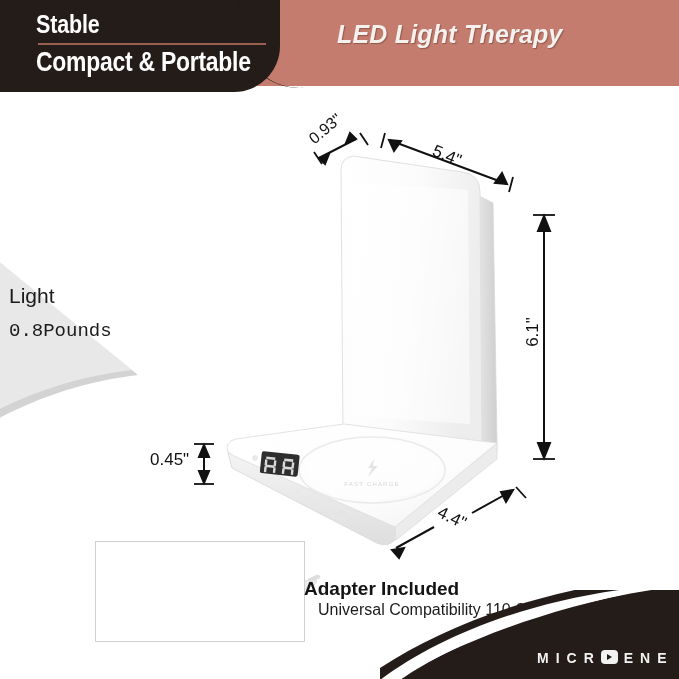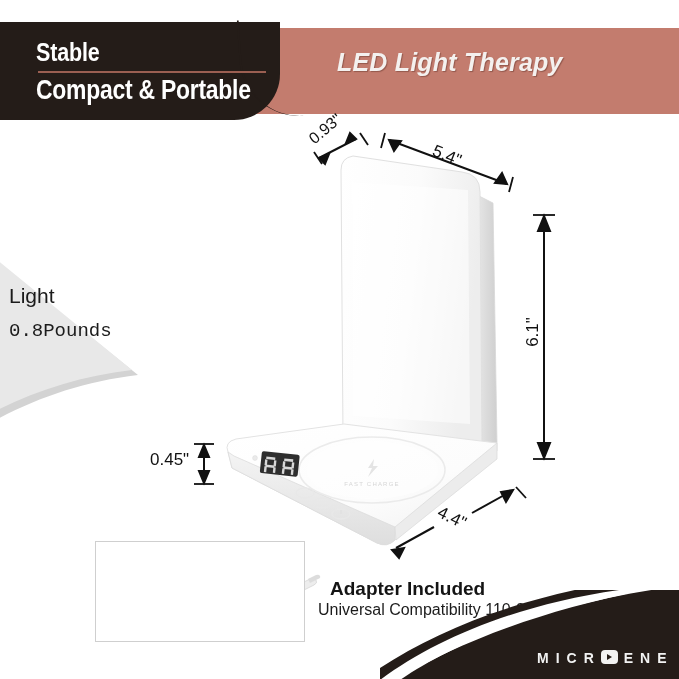--- a/index.html
+++ b/index.html
@@ -6,21 +6,21 @@
   body{
     width:679px;height:679px;
     background:#ffffff;
     font-family:"Liberation Sans",sans-serif;
     overflow:hidden;
     position:relative;
   }
   #stage{position:absolute;left:0;top:0;width:679px;height:679px;overflow:hidden;background:#fff;}
 
   
-  .header{position:absolute;left:0;top:0;width:679px;height:88px;margin-top:28px;}
+  .header{position:absolute;left:0;top:0;width:679px;height:88px;}
   .hdr-salmon{
     position:absolute;left:0;top:0;width:679px;height:86px;
     background:#c37c6e;
   }
   .hdr-dark{
     position:absolute;left:-20px;top:-6px;width:300px;height:98px;
     background:#241c18;
     border-bottom-right-radius:46px;
   }
   .hdr-curve{
@@ -86,21 +86,21 @@
   .dim-045{left:150px;top:450px;font-size:17px;}
   .dim-44 {left:437px;top:508px;transform:rotate(26deg);font-size:17px;}
 
   
   .adapter-box{
     position:absolute;left:95px;top:541px;width:208px;height:99px;
     border:1px solid #cfcfcf;background:#fff;
   }
 
   .adapter-title{
-    position:absolute;left:330px;top:578px;
+    position:absolute;left:304px;top:578px;
     font-size:19px;font-weight:bold;color:#141414;
     white-space:nowrap;
   }
   .adapter-sub{
     position:absolute;left:318px;top:601px;
     font-size:16px;color:#1b1b1b;
     white-space:nowrap;
   }
 
   

